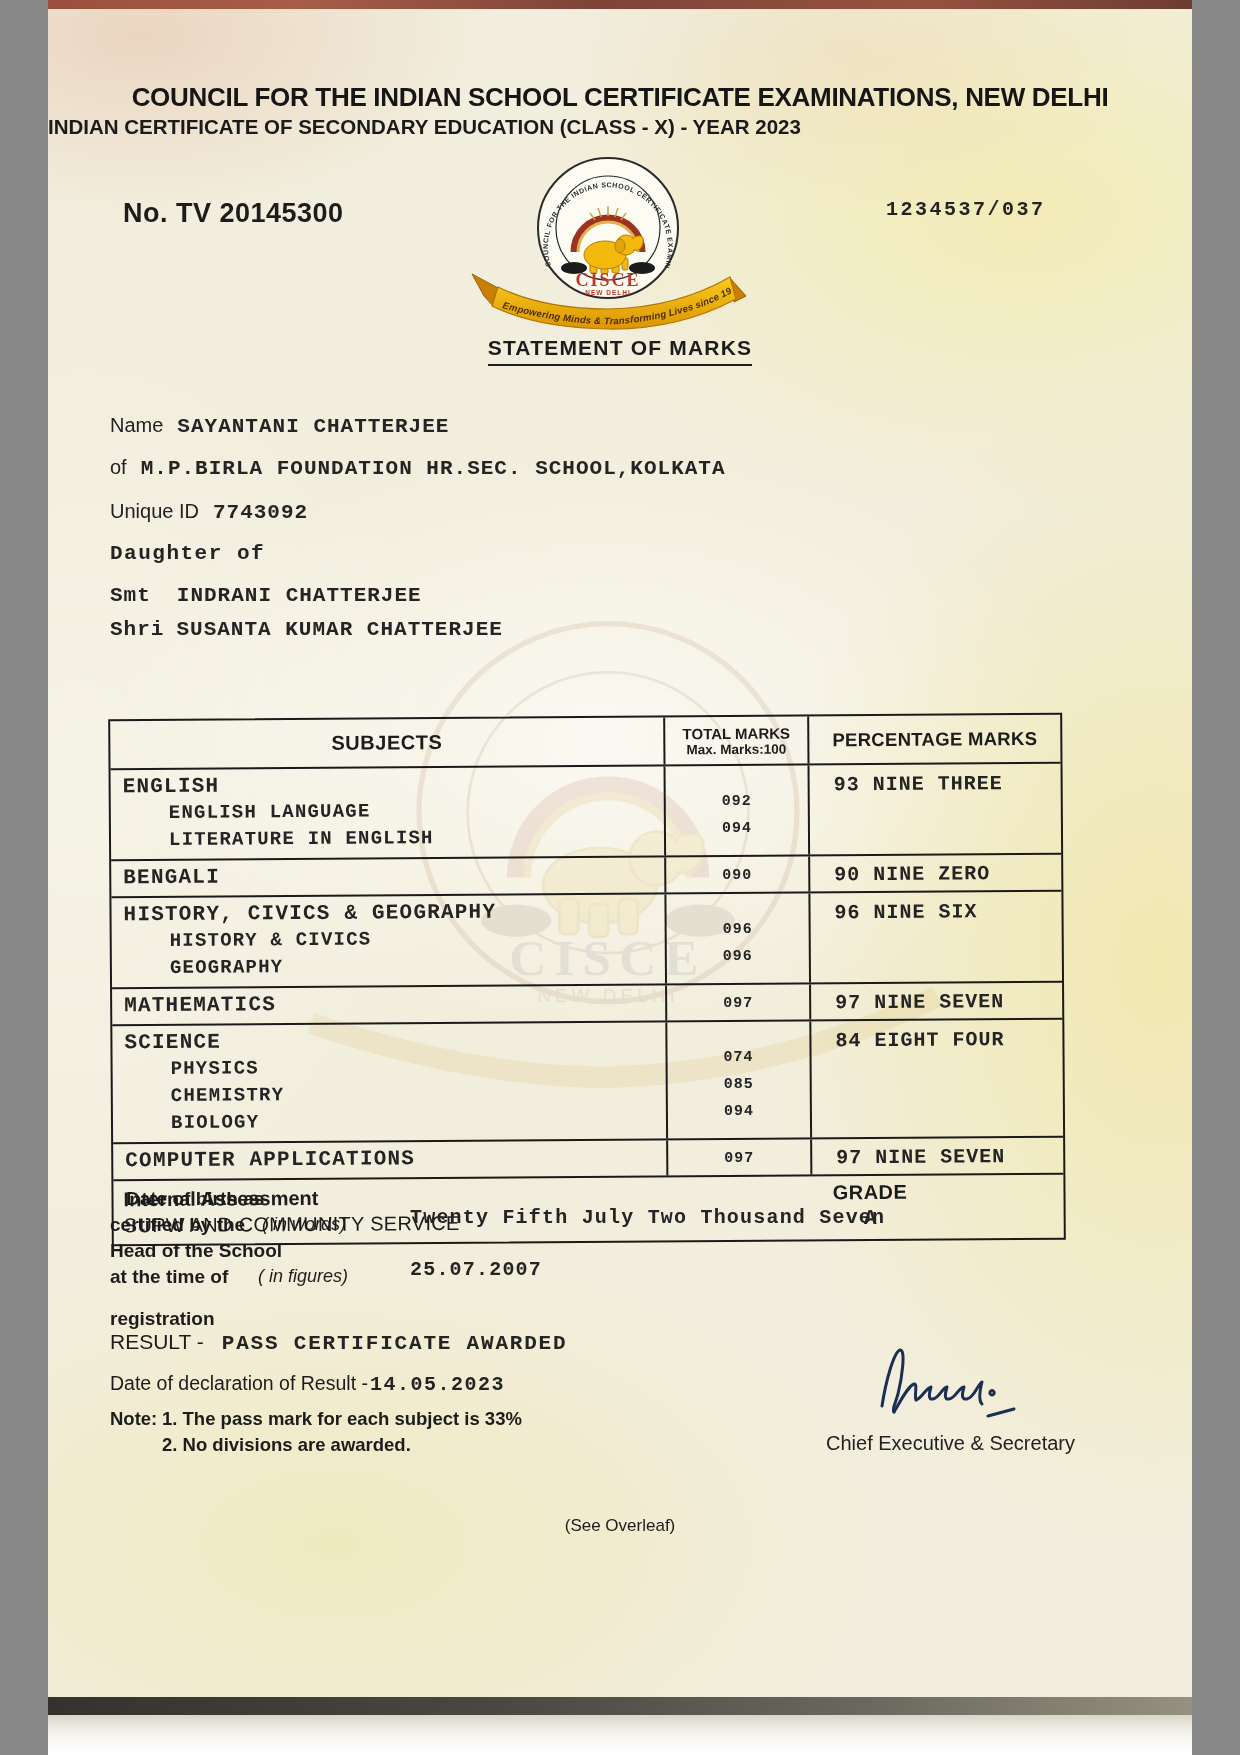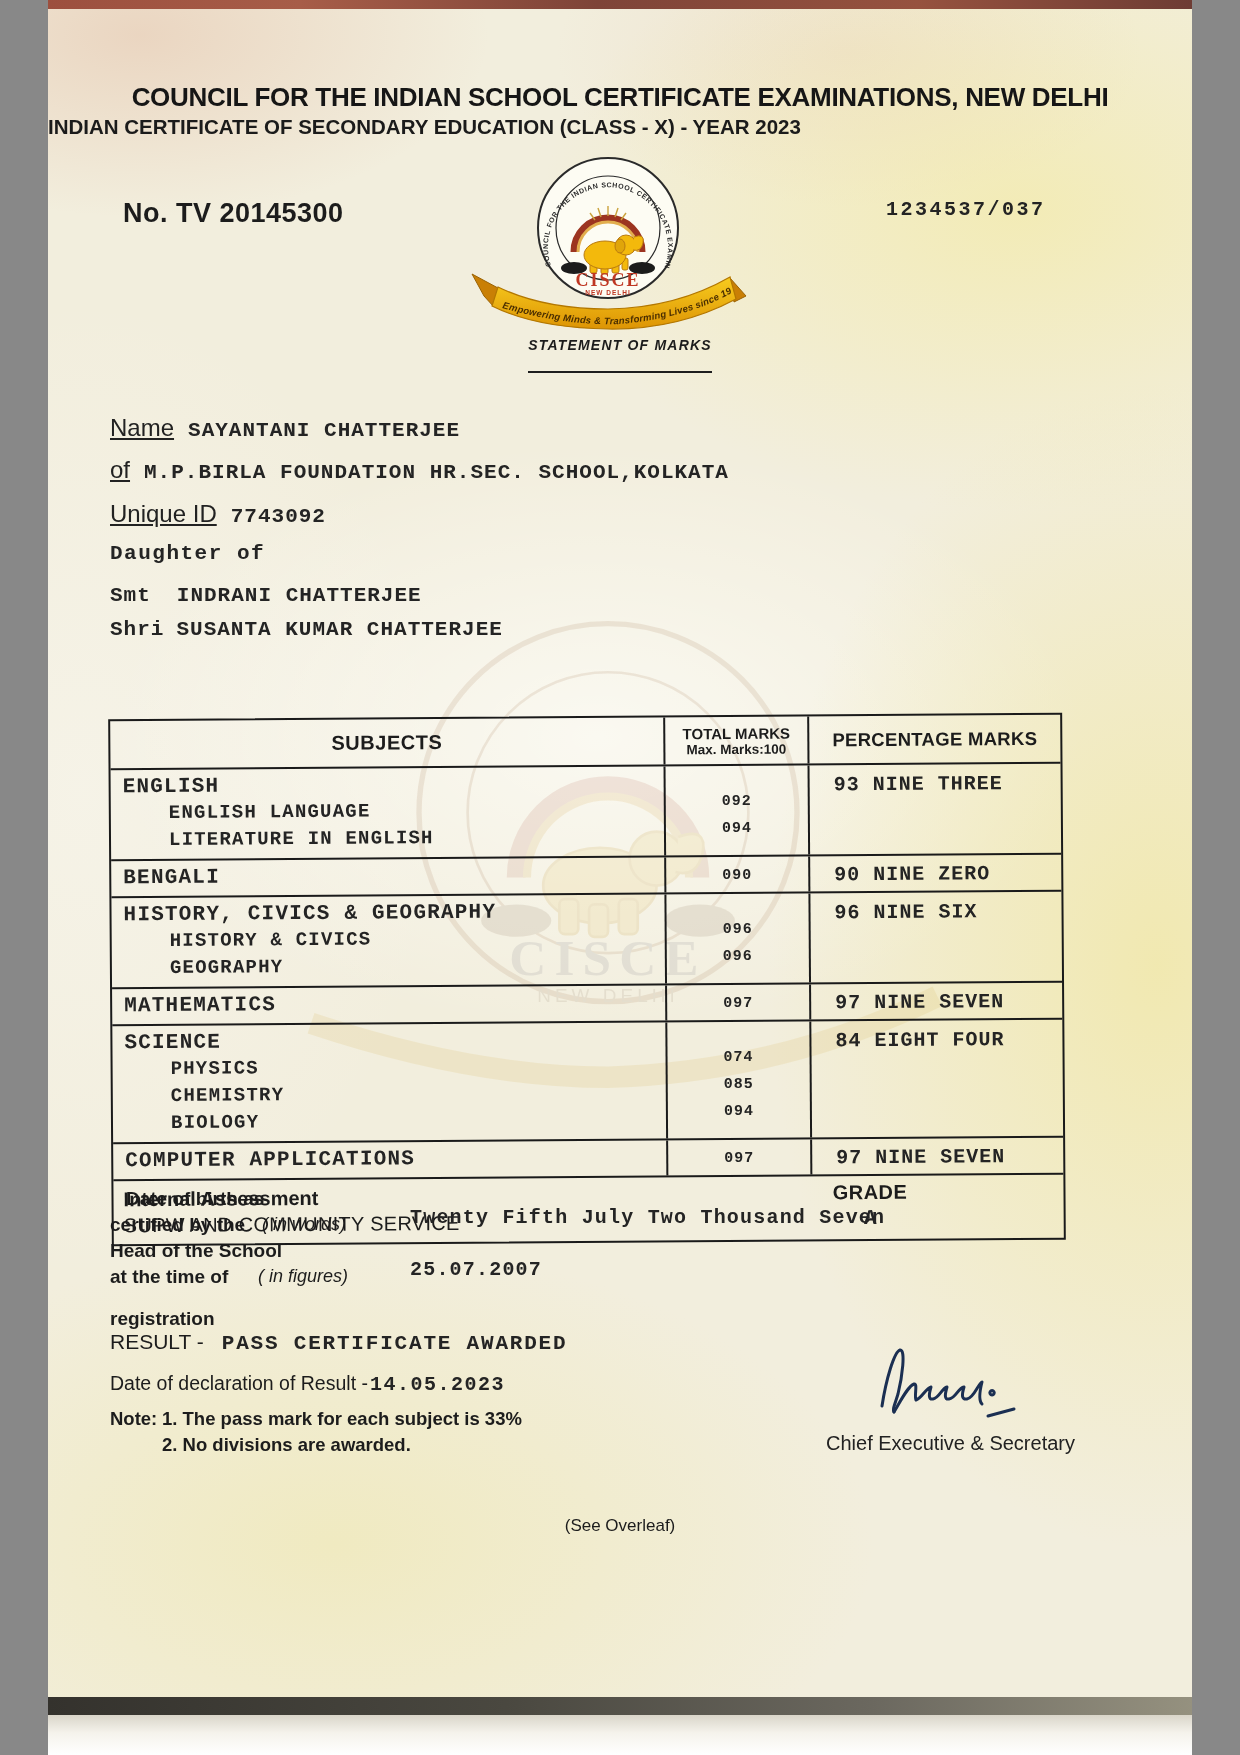--- a/index.html
+++ b/index.html
@@ -30,26 +30,26 @@
     font-size:26px; font-weight:bold; letter-spacing:-0.3px; color:#161616; }
   .hdr2 { position:absolute; top:115px; left:0; width:100%; 
     font-size:20.5px; font-weight:bold; color:#1b1b1b; }
 
   .cert-no { position:absolute; left:75px; top:198px; font-size:27px; font-weight:bold; letter-spacing:0.5px; }
   .serial  { position:absolute; left:838px; top:198px; font-size:20px; letter-spacing:2.5px; }
 
   .logo-svg { position:absolute; left:420px; top:156px; width:280px; height:175px; }
 
   .som { position:absolute; top:336px; left:0; width:100%; text-align:center; }
-  .som span { display:inline-block; font-size:14px; font-weight:bold; letter-spacing:1.2px;
-    border-bottom:2.5px solid #1e1e1e; padding-bottom:18px;font-style:italic; }
+  .som span { display:inline-block; font-size:21px; font-weight:bold; letter-spacing:1.2px;
+    border-bottom:2.5px solid #1e1e1e; padding-bottom:4px; }
 
   .student { position:absolute; left:62px; top:414px; width:900px; z-index:2; }
   .srow { position:absolute; left:0; white-space:nowrap; }
-  .slabel { font-size:24px; color:#222; margin-right:14px;text-decoration:underline; }
+  .slabel { font-size:20px; color:#222; margin-right:14px; }
   .sval { font-size:21px; letter-spacing:1px; }
 
   .watermark { position:absolute; left:182px; top:618px; width:756px; height:473px; opacity:0.17; z-index:1; }
 
   .marks-table { position:absolute; left:62px; top:716px; width:950px; z-index:2;
     border:2.5px solid #1a1a1a; transform:rotate(-0.4deg); background:transparent; }
   .thead { display:flex; height:47px; border-bottom:2.5px solid #1a1a1a; }
   .th-subj { width:553px; display:flex; align-items:center; justify-content:center;
     font-size:20px; font-weight:bold; letter-spacing:0.5px; }
   .th-total { width:142px; border-left:2.5px solid #1a1a1a; border-right:2.5px solid #1a1a1a;

